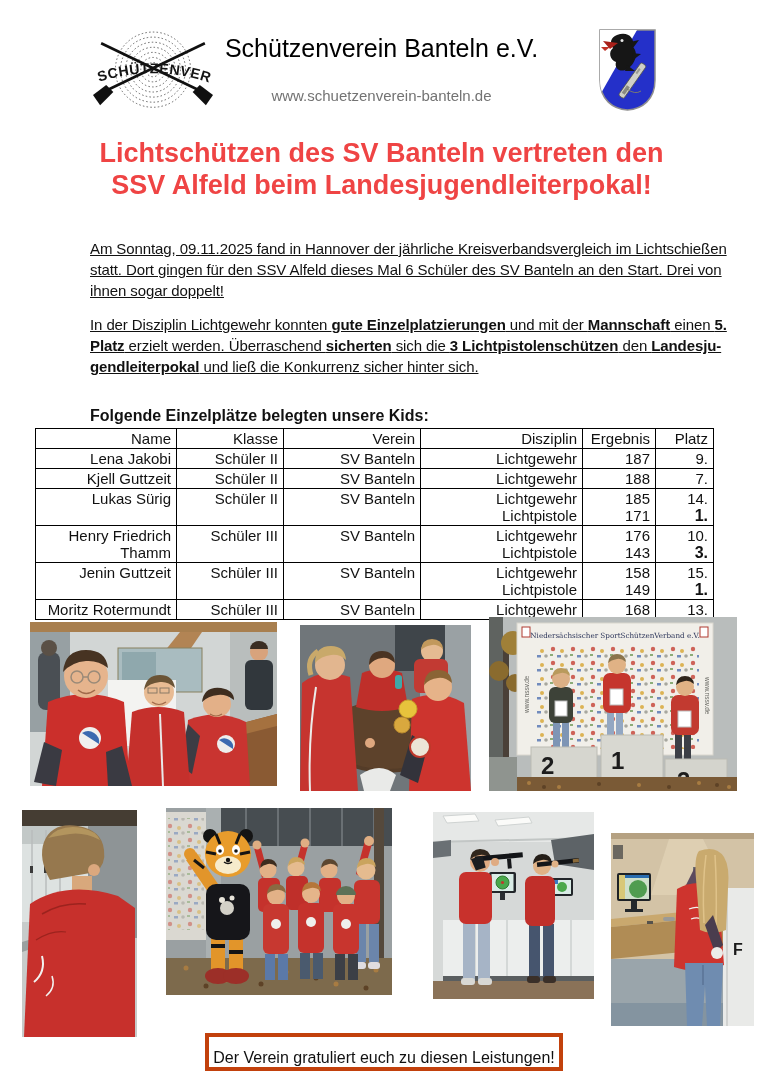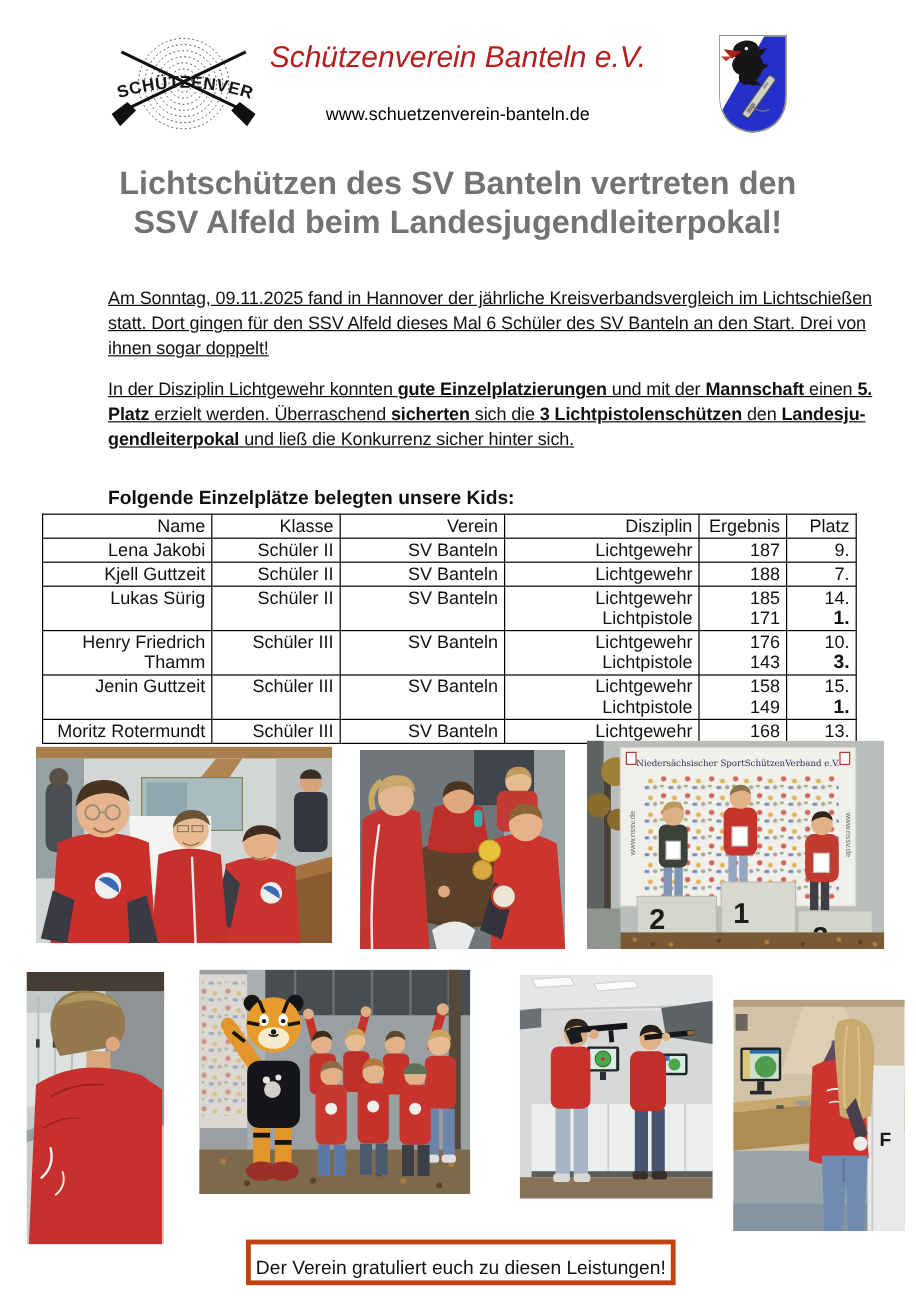--- a/index.html
+++ b/index.html
@@ -1,26 +1,26 @@
 <!DOCTYPE html>
 <html><head>
 <meta charset="utf-8">
 <style>
   html,body{margin:0;padding:0;background:#fff;}
   .page{position:relative;width:763px;height:1080px;background:#fff;overflow:hidden;
         font-family:"Liberation Sans",sans-serif;color:#111;}
   
   .logo-left{position:absolute;left:93px;top:30px;width:120px;height:80px;}
   .header-center{position:absolute;left:50%;top:34px;transform:translateX(-50%);text-align:center;white-space:nowrap;}
-  .club-name{font-size:25px;color:#b91c1c;font-style:italic;}
-  .website{margin-top:24px;font-size:15px;color:#000000;}
+  .club-name{font-size:25px;color:#000000;}
+  .website{margin-top:24px;font-size:15px;color:#737373;}
   .crest{position:absolute;left:597px;top:27px;width:61px;height:86px;}
   
   .headline{position:absolute;left:0;top:137px;width:763px;text-align:center;
-            font-size:27px;font-weight:bold;line-height:32px;color:#737373;}
+            font-size:27px;font-weight:bold;line-height:32px;color:#ef4444;}
   
   .paragraphs{position:absolute;left:90px;top:238px;width:640px;font-size:15px;line-height:21px;letter-spacing:-0.1px;}
   .para{margin-bottom:13px;}
   .pline{white-space:nowrap;text-decoration:underline;}
   .b{font-weight:bold;}
   .section-heading{position:absolute;left:90px;top:379px;font-size:16px;font-weight:bold;margin-top:28px;}
   
   .results{position:absolute;left:35px;top:428px;}
   table{border-collapse:collapse;table-layout:fixed;width:678px;font-size:15px;}
   th,td{border:1px solid #000;padding:1px 5px;text-align:right;vertical-align:top;

